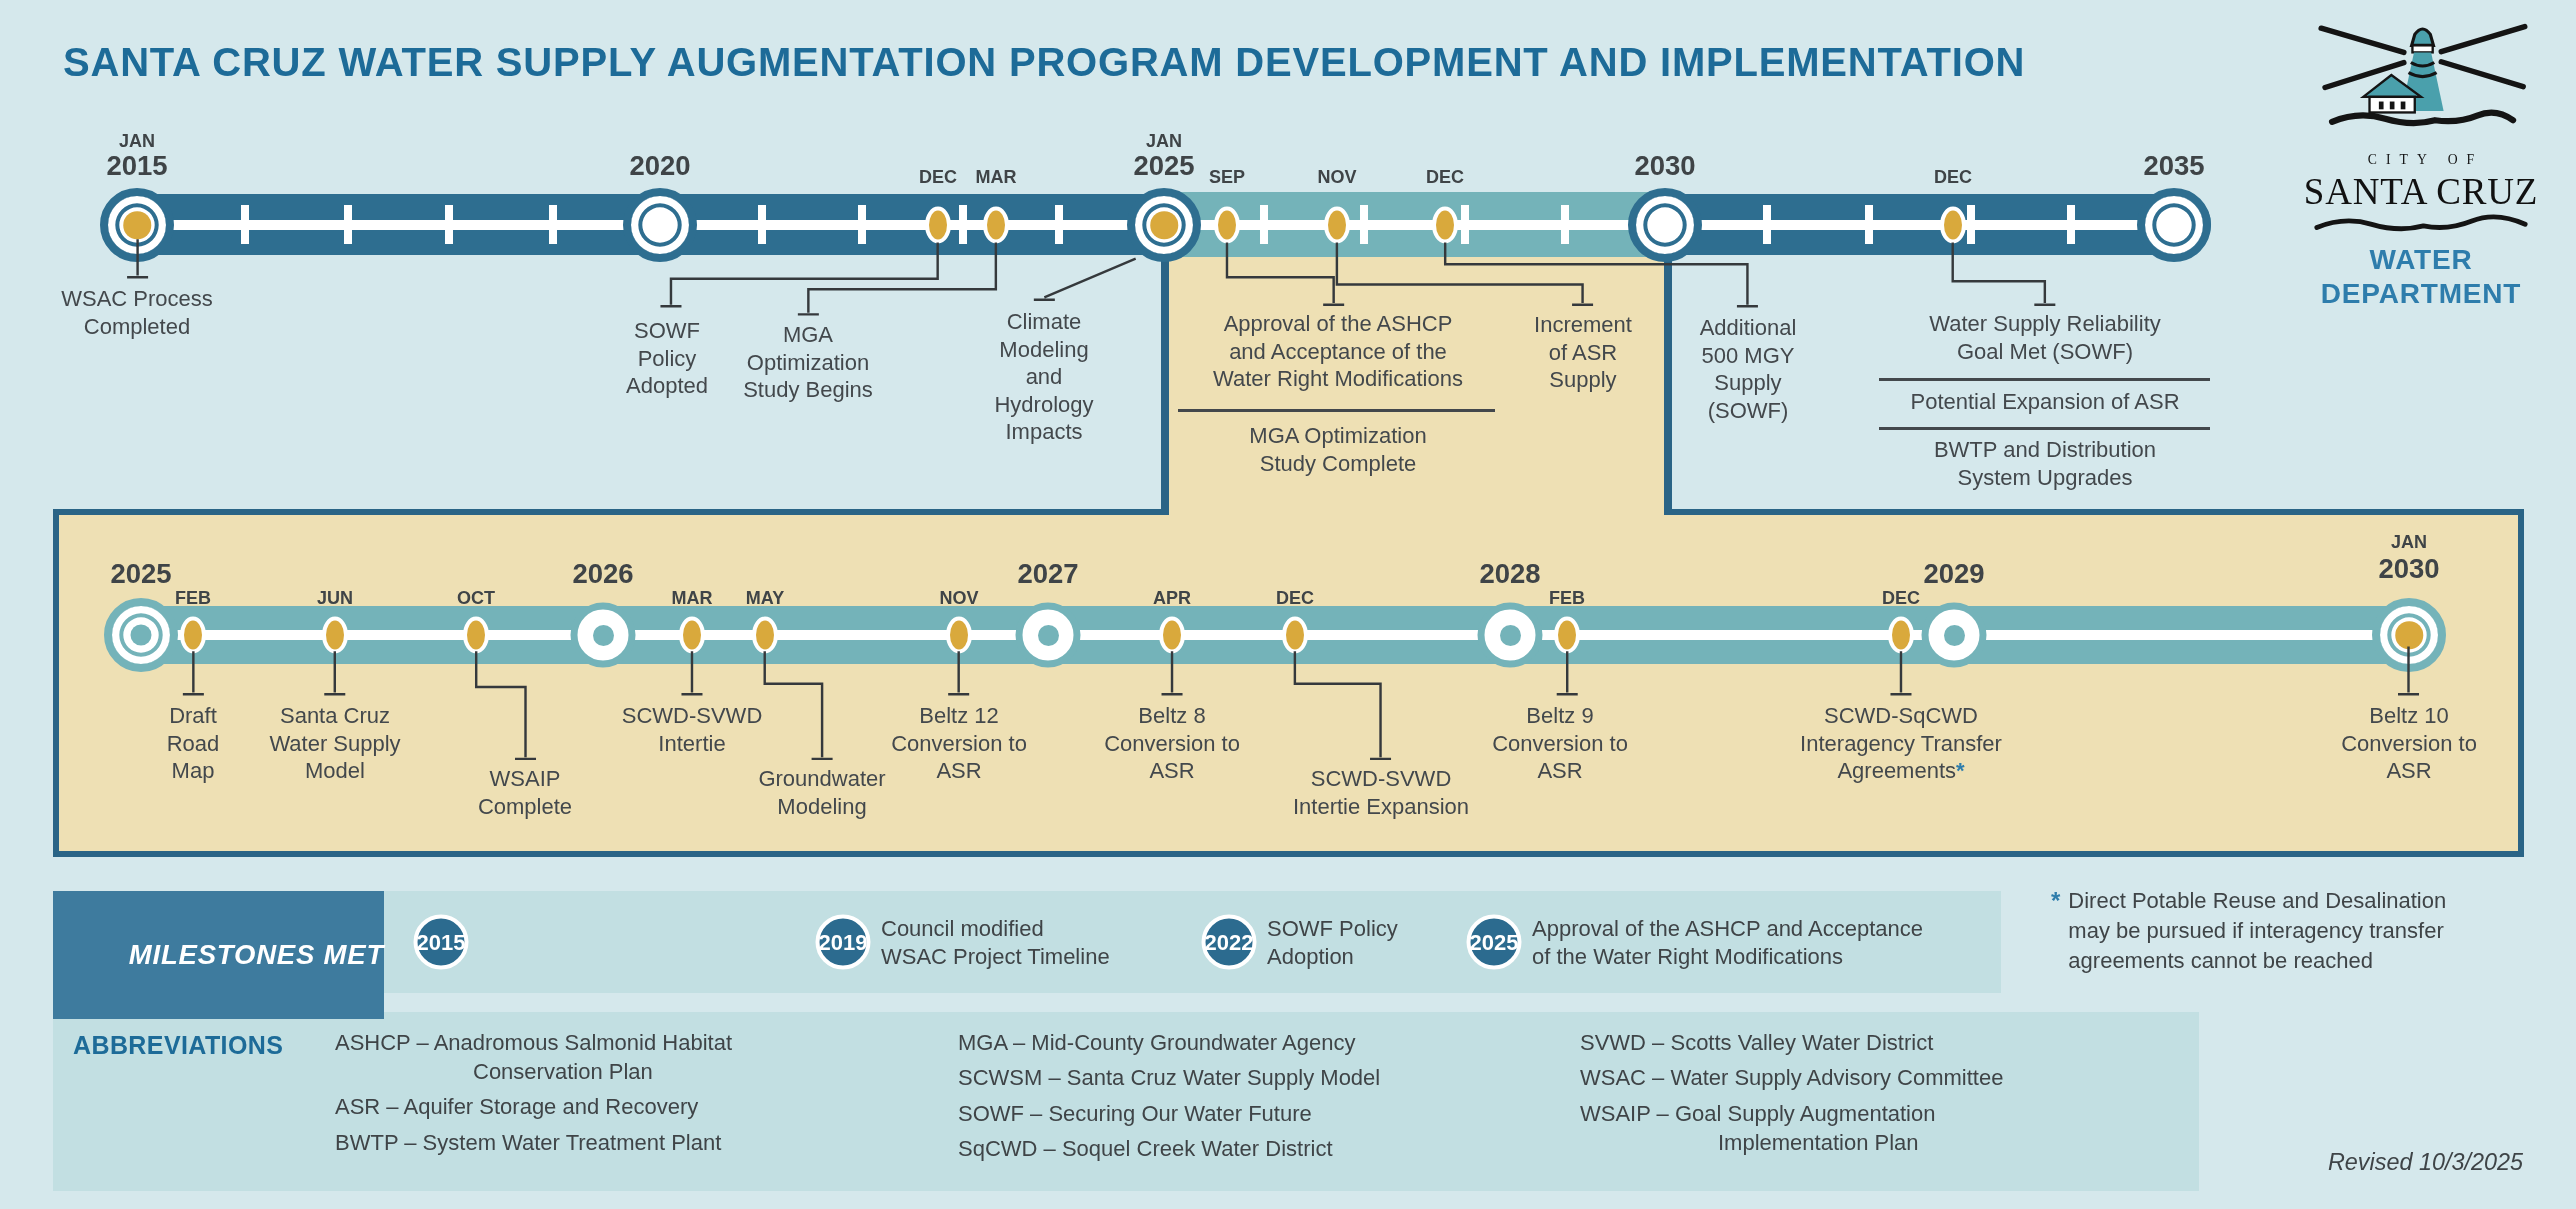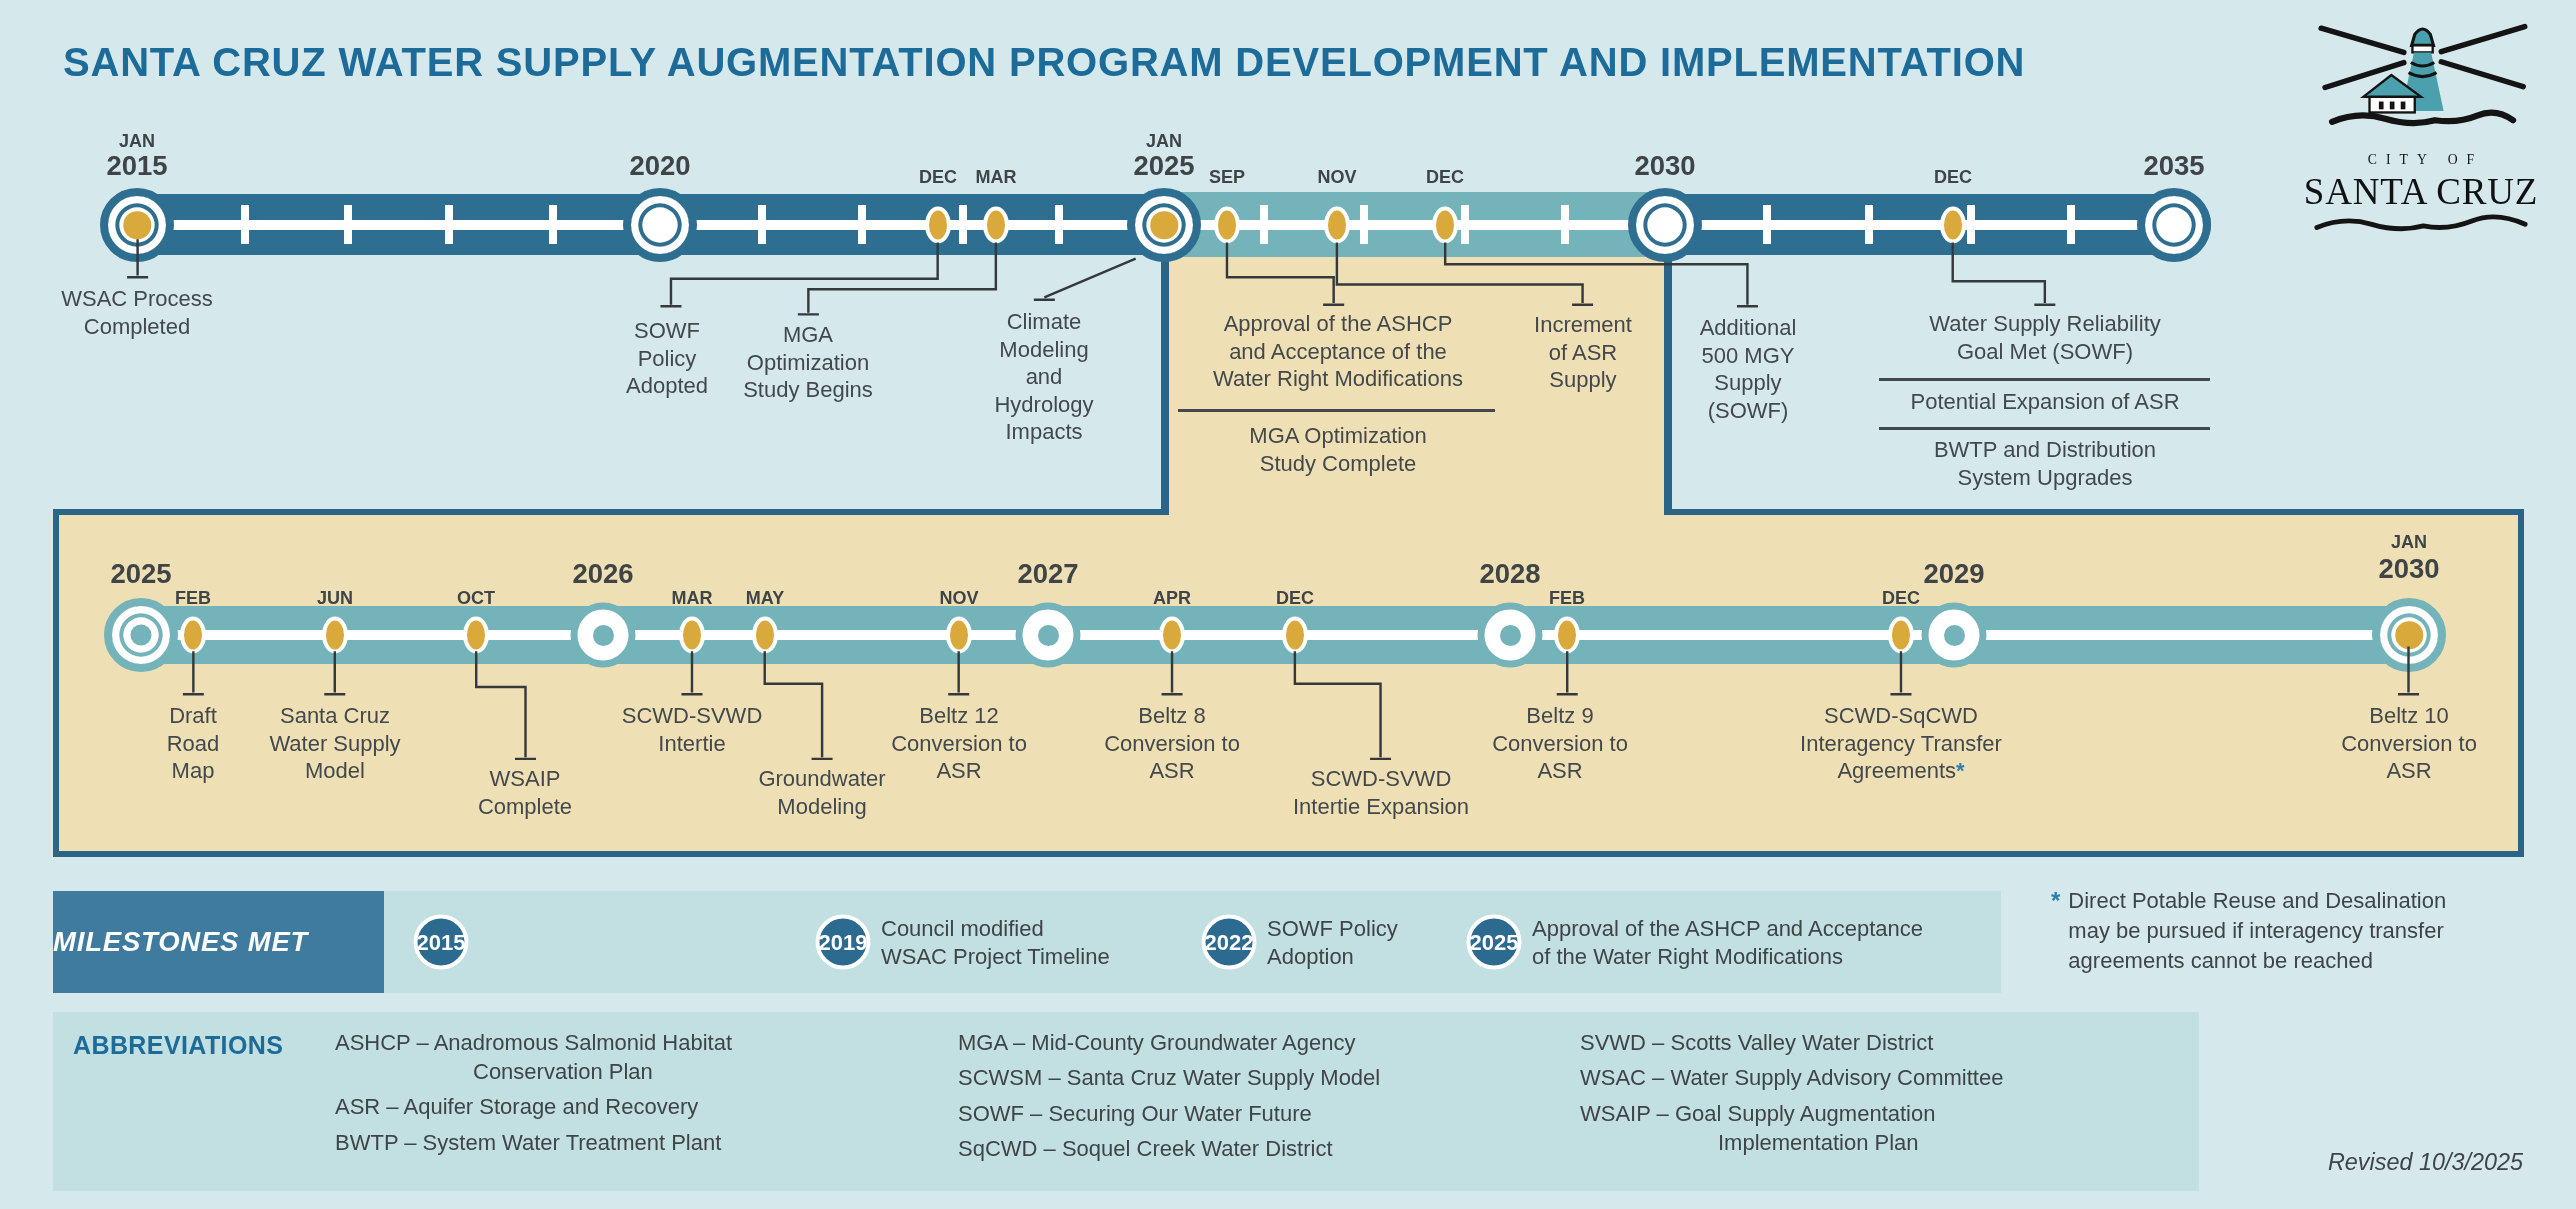--- a/index.html
+++ b/index.html
@@ -34,21 +34,21 @@
 
   .yr{font-weight:700;font-size:27.5px;color:#3f4447;transform:translateX(-50%);white-space:nowrap;z-index:5;}
   .mo{font-weight:700;font-size:18px;color:#3f4447;transform:translateX(-50%);white-space:nowrap;z-index:5;}
   .evt{font-size:22px;line-height:27.5px;color:#43484c;text-align:center;transform:translateX(-50%);white-space:pre-line;z-index:10;}
   .rule{height:3.2px;background:#43484c;z-index:4;}
   .leaders{left:0;top:0;z-index:9;pointer-events:none;}
   .leaders path{stroke:#35393c;stroke-width:3;fill:none;}
 
   
   .lband{left:53px;top:891px;width:1948px;height:102px;background:#c2dfe2;z-index:1;}
-  .mbox{left:53px;top:891px;width:331px;height:102px;background:#3e7b9e;display:flex;align-items:center;justify-content:flex-start;z-index:2;}
+  .mbox{left:53px;top:891px;width:331px;height:128px;background:#3e7b9e;display:flex;align-items:center;justify-content:flex-end;z-index:2;}
   .mbox span{color:#fff;font-style:italic;font-weight:700;font-size:27.5px;letter-spacing:0.8px;}
   .lc{width:55px;height:55px;border-radius:50%;background:#2c6b8f;border:4px solid #fff;box-sizing:border-box;color:#fff;
       display:flex;align-items:center;justify-content:center;font-weight:700;font-size:22px;transform:translate(-50%,-50%);z-index:3;}
   .ltext{font-size:22px;line-height:27.5px;color:#3f4447;white-space:pre-line;transform:translateY(-50%);z-index:3;}
 
   .note{left:2051px;top:886px;display:flex;gap:8px;z-index:3;}
   .note .ast{color:#2e7dac;font-weight:700;font-size:24px;line-height:30px;}
   .note .ntext{font-size:22px;line-height:30px;color:#3f4447;white-space:pre-line;}
 
   
@@ -88,20 +88,24 @@
       <rect x="96" y="116" width="6" height="10" fill="#141414"></rect>
       <rect x="110" y="116" width="6" height="10" fill="#141414"></rect>
       <rect x="124" y="116" width="6" height="10" fill="#141414"></rect>
       <path d="M36,142 Q70,128 104,138 T168,140 Q198,144 222,134 T268,140" stroke="#141414" stroke-width="8" fill="none" stroke-linecap="round"></path>
     </svg>
     <div class="cityof">CITY OF</div>
     <div class="sc">SANTA CRUZ</div>
     <svg width="218" height="21" viewBox="0 0 270 26">
       <path d="M6,18 Q40,4 74,14 T138,16 Q168,22 198,10 T264,14" stroke="#141414" stroke-width="6" fill="none" stroke-linecap="round"></path>
     </svg>
+    <div class="wd">
+      <div>WATER</div>
+      <div>DEPARTMENT</div>
+    </div>
   </div>
 
   <div class="abs panel"></div>
   <div class="abs bigbox"></div>
   <div class="abs boxgap"></div>
 
   <div class="abs band"></div>
   <div class="abs tealseg"></div>
   <div class="abs cline"></div>
 

